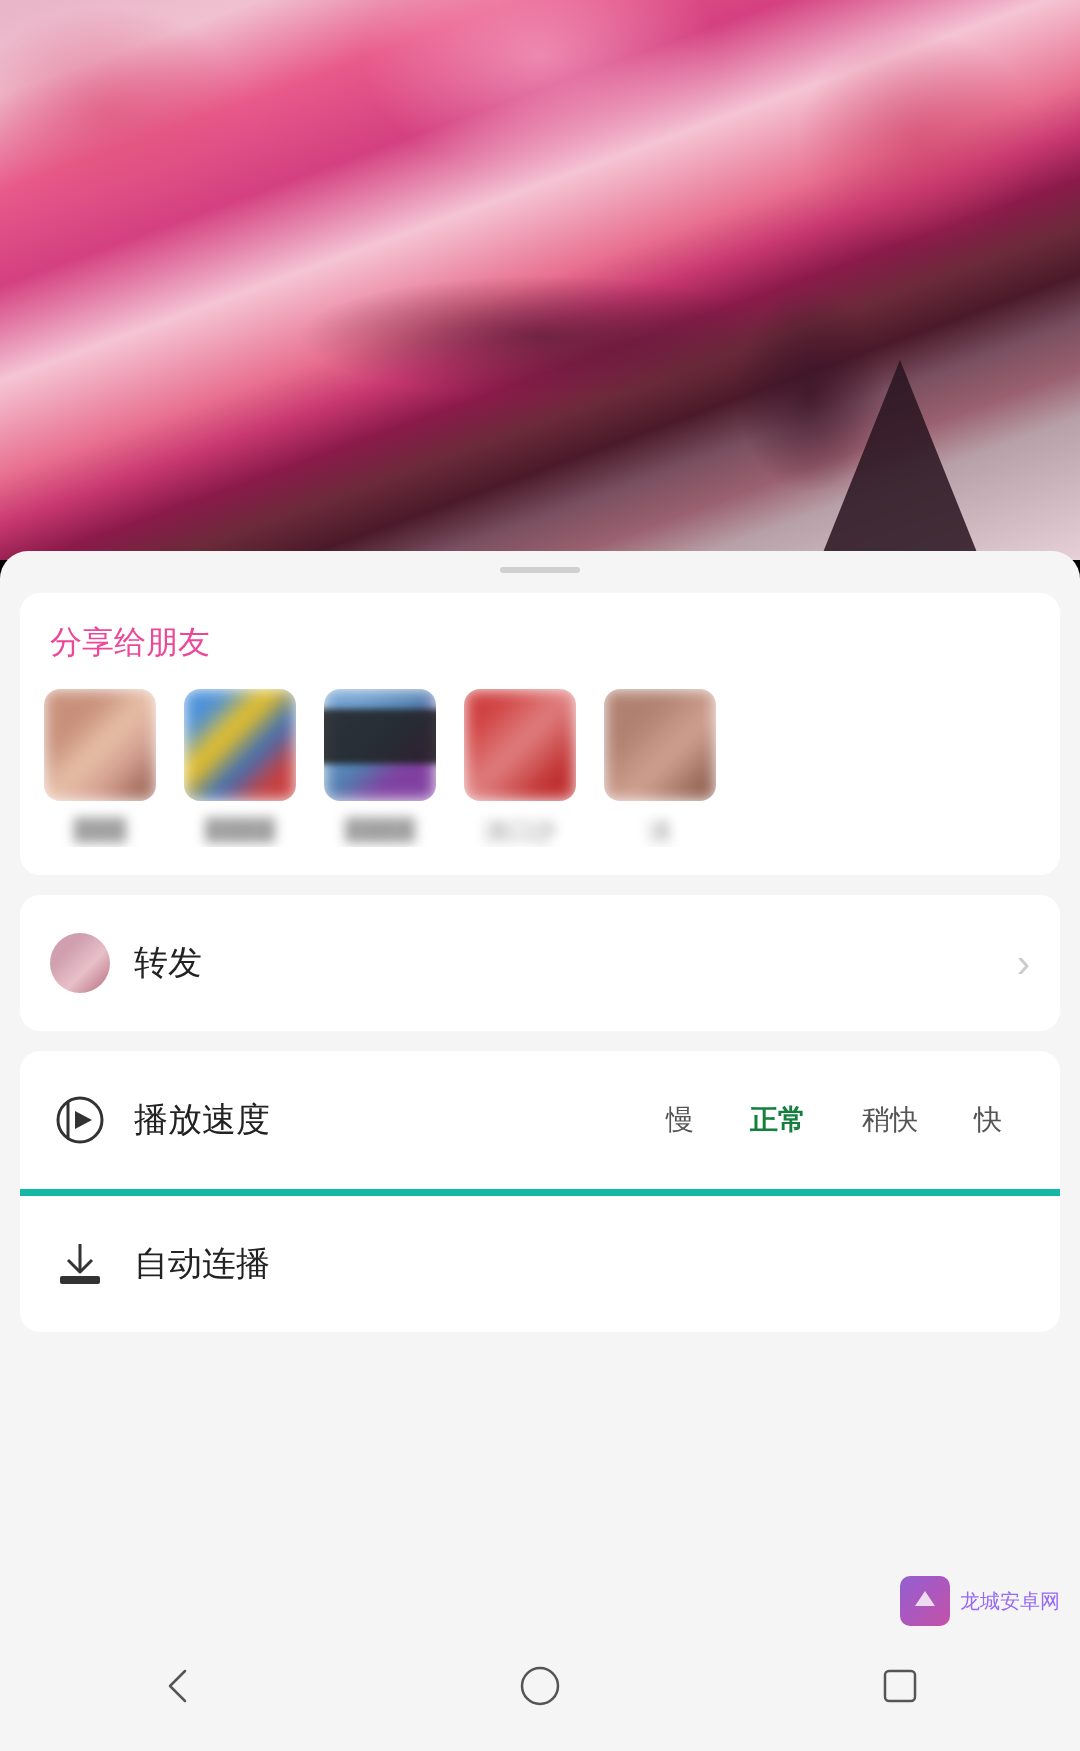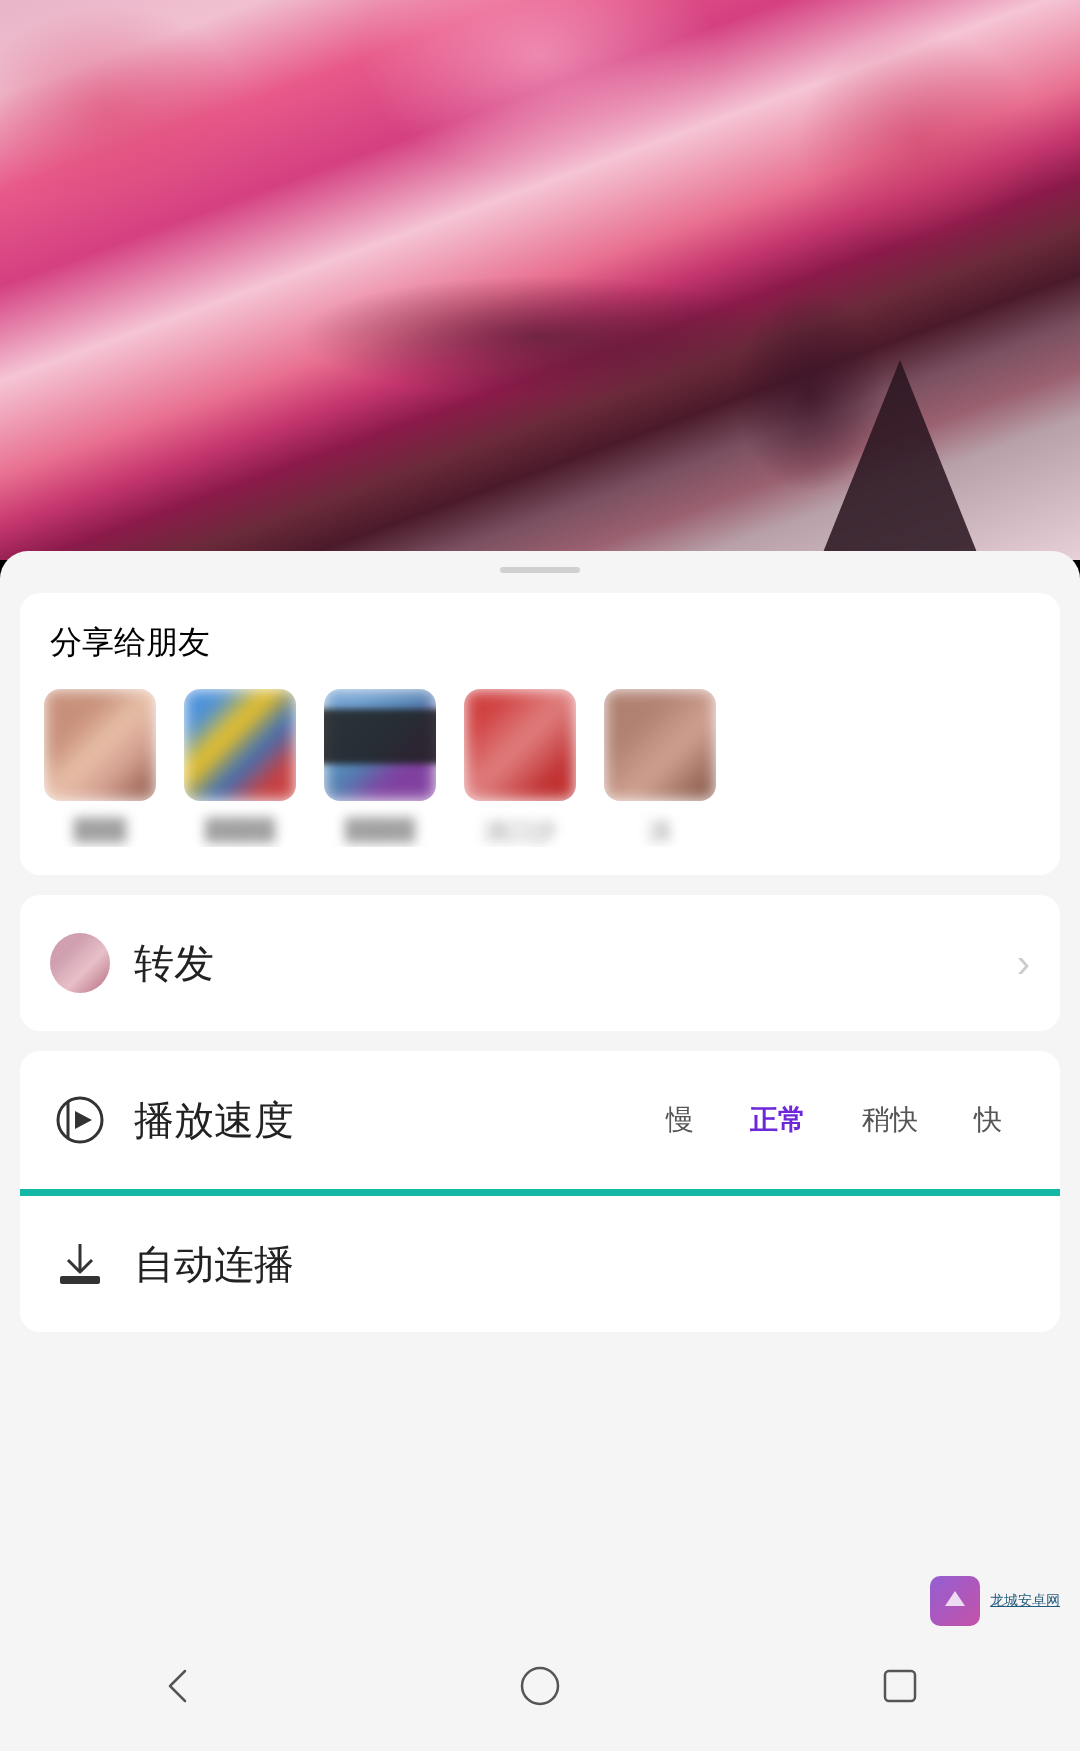--- a/index.html
+++ b/index.html
@@ -77,21 +77,21 @@
     
     .share-section {
       background: #fff;
       border-radius: 20px;
       margin: 0 20px 20px;
       padding: 28px 0 28px;
     }
 
     .share-title {
       font-size: 32px;
-      color: #000000;
+      color: #ec4899;
       font-weight: 500;
       padding: 0 30px 24px;
     }
 
     .friends-scroll {
       display: flex;
       overflow-x: auto;
       padding: 0 20px;
       gap: 20px;
       scrollbar-width: none;
@@ -177,21 +177,21 @@
       width: 60px;
       height: 60px;
       margin-right: 24px;
       display: flex;
       align-items: center;
       justify-content: center;
       flex-shrink: 0;
     }
 
     .menu-label {
-      font-size: 40px;
+      font-size: 34px;
       color: #222;
       flex: 1;
     }
 
     .menu-chevron {
       color: #ccc;
       font-size: 40px;
     }
 
     
@@ -217,21 +217,21 @@
       font-size: 28px;
       color: #555;
       background: transparent;
       border: none;
       cursor: pointer;
       border-radius: 8px;
     }
 
     .speed-btn.active {
       font-weight: 700;
-      color: #6d28d9;
+      color: #15803d;
     }
 
     
     .toggle-wrap {
       margin-left: auto;
       position: relative;
     }
 
     .toggle-highlight {
       position: absolute;
@@ -302,23 +302,22 @@
       width: 50px;
       height: 50px;
       background: linear-gradient(135deg, #8a4fcf, #c040a0);
       border-radius: 10px;
       display: flex;
       align-items: center;
       justify-content: center;
     }
 
     .watermark-text {
-      font-size: 14px;
-      color: #0c4a6e;
-      text-decoration: underline;
+      font-size: 20px;
+      color: #8b5cf6;
     }
   </style>
 </head>
 <body>
 
 <div class="bg-photo">
   
 </div>
 
 <div class="sheet-container">

